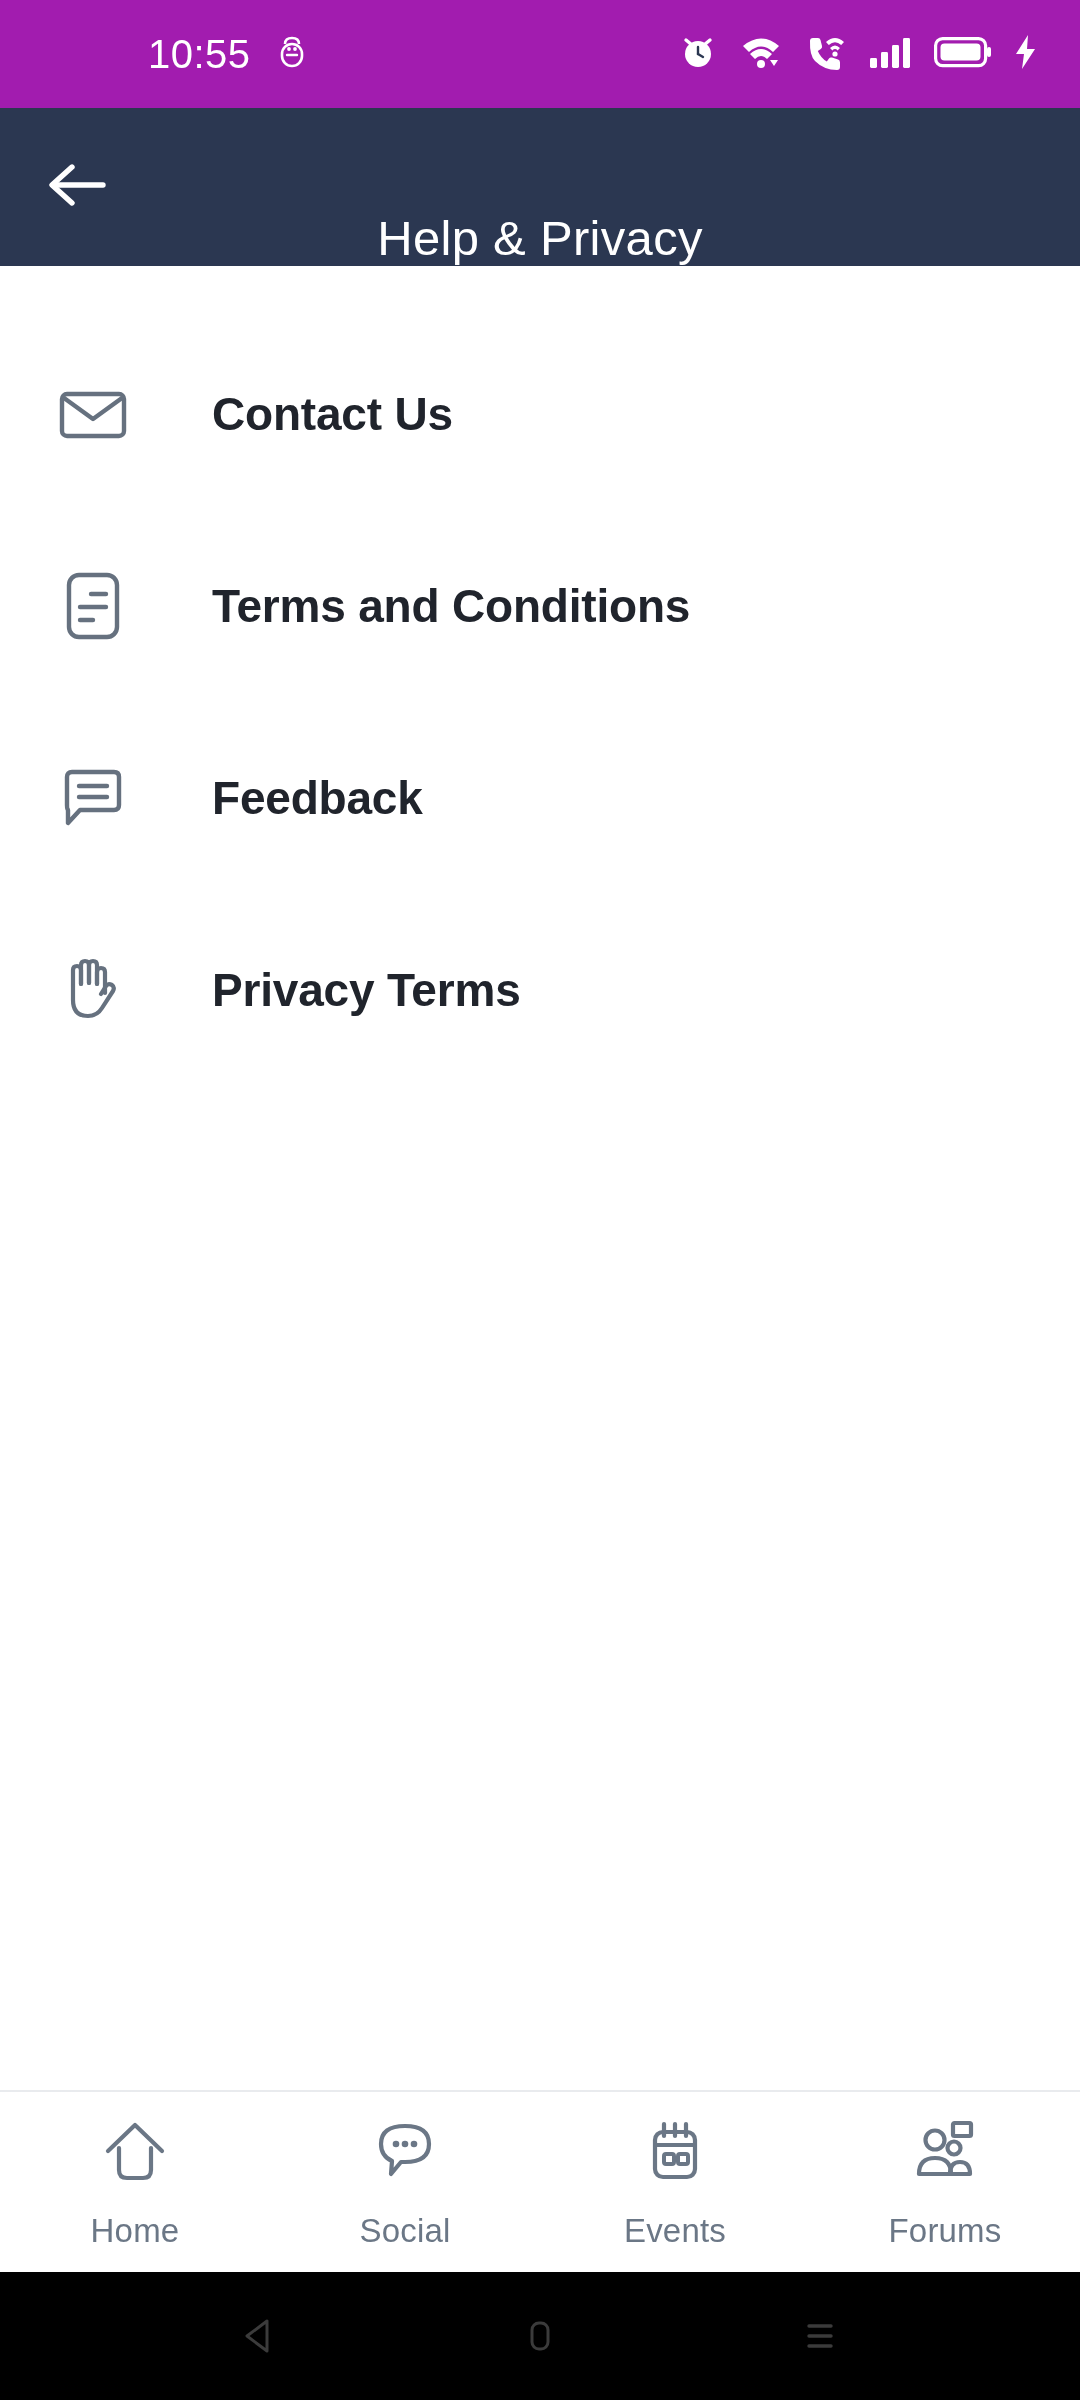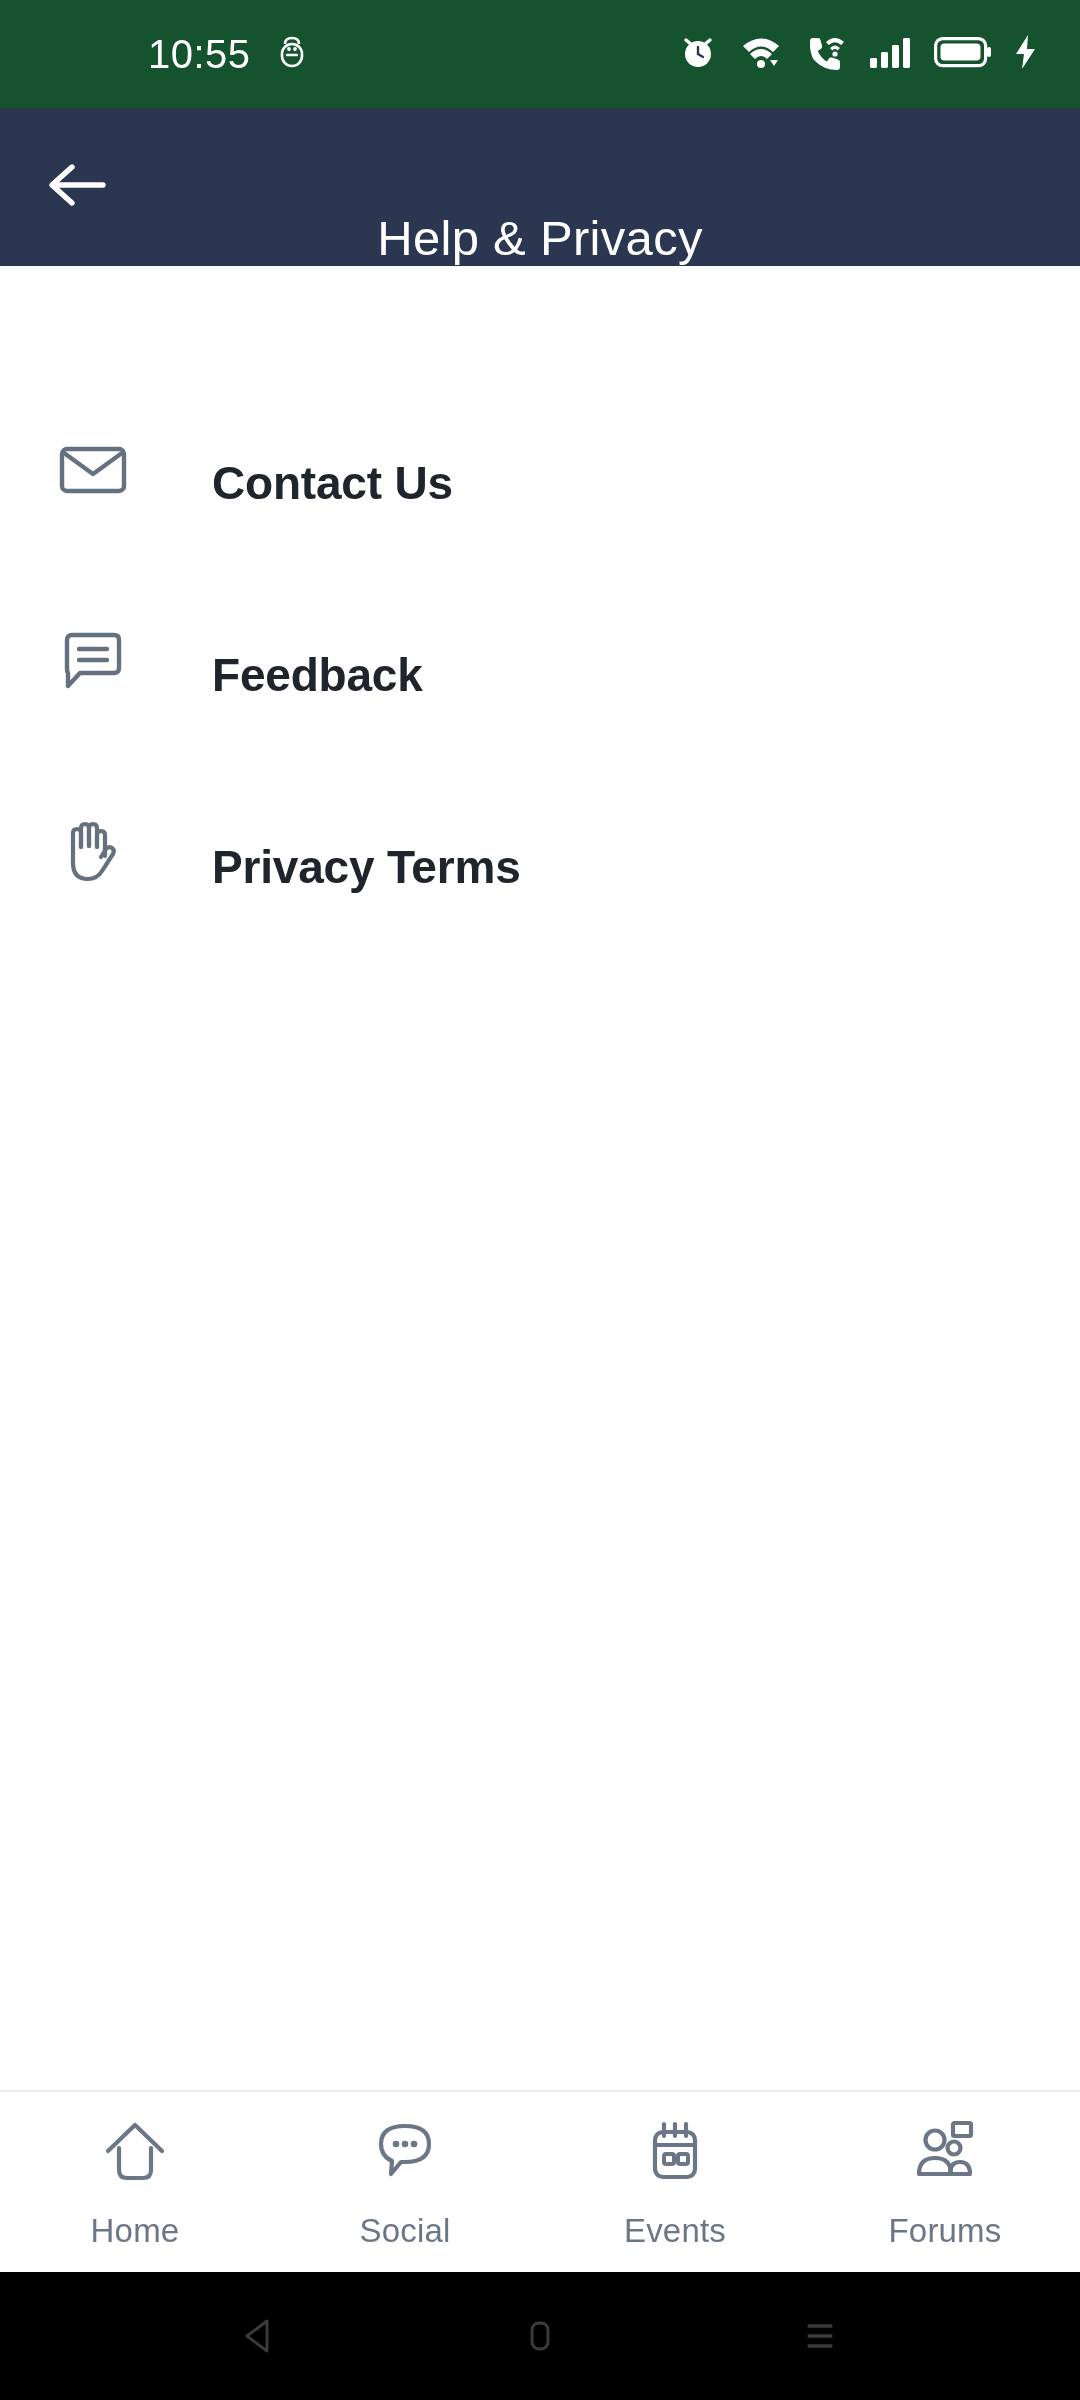--- a/index.html
+++ b/index.html
@@ -6,21 +6,21 @@
   html, body {
     width:1080px; height:2400px;
     background:#ffffff;
     font-family:"Liberation Sans", sans-serif;
     overflow:hidden;
   }
   .screen { position:relative; width:1080px; height:2400px; background:#fff; display:flex; flex-direction:column; }
 
   
   .statusbar {
-    height:108px; background:#14532d; flex:0 0 auto;
+    height:108px; background:#a21caf; flex:0 0 auto;
     display:flex; align-items:center; justify-content:space-between;
     padding:0 42px 0 148px;
   }
   .sb-left { display:flex; align-items:center; gap:28px; }
   .sb-time { color:#ffffff; font-size:40px; font-weight:400; letter-spacing:0.5px; line-height:1; }
   .sb-right { display:flex; align-items:center; gap:22px; }
   .sb-ico { display:block; }
 
   
   .appbar {
@@ -33,21 +33,21 @@
     cursor:pointer;
   }
   .appbar-title {
     width:100%; text-align:center; color:#ffffff;
     font-size:49px; font-weight:400; letter-spacing:0.3px;
   }
 
   
   .content { flex:1 1 auto; background:#ffffff; padding-top:52px; }
   .list-item {
-    height:192px; display:flex; align-items:flex-end;
+    height:192px; display:flex; align-items:center;
     padding-left:52px; cursor:pointer;
   }
   .li-icon {
     width:82px; height:82px; flex:0 0 auto;
     display:flex; align-items:center; justify-content:center;
   }
   .li-label {
     margin-left:78px; font-size:46px; font-weight:700;
     color:#20242c; letter-spacing:-0.2px; white-space:nowrap;
   }
@@ -162,20 +162,31 @@
     <div class="list-item">
       <span class="li-icon">
         <svg width="74" height="74" viewBox="0 0 74 74">
           <rect x="6" y="17" width="62" height="42" rx="5" fill="none" stroke="#66717f" stroke-width="4.4"></rect>
           <polyline points="8,21 37,42 66,21" fill="none" stroke="#66717f" stroke-width="4.4" stroke-linejoin="round" stroke-linecap="round"></polyline>
         </svg>
       </span>
       <span class="li-label">Contact Us</span>
     </div>
 
+    <div class="list-item">
+      <span class="li-icon">
+        <svg width="74" height="74" viewBox="0 0 74 74">
+          <rect x="13" y="6" width="48" height="62" rx="10" fill="none" stroke="#66717f" stroke-width="4.4"></rect>
+          <line x1="35" y1="25" x2="50" y2="25" stroke="#66717f" stroke-width="4.4" stroke-linecap="round"></line>
+          <line x1="24" y1="38" x2="50" y2="38" stroke="#66717f" stroke-width="4.4" stroke-linecap="round"></line>
+          <line x1="24" y1="51" x2="37" y2="51" stroke="#66717f" stroke-width="4.4" stroke-linecap="round"></line>
+        </svg>
+      </span>
+      <span class="li-label">Terms and Conditions</span>
+    </div>
 
     <div class="list-item">
       <span class="li-icon">
         <svg width="74" height="74" viewBox="0 0 74 74">
           <path d="M11 16 q0 -5 5 -5 l42 0 q5 0 5 5 l0 28 q0 5 -5 5 l-34 0 l-12 13 l0 -13 q-1 0 -1 -5 z" fill="none" stroke="#66717f" stroke-width="4.4" stroke-linejoin="round"></path>
           <line x1="23" y1="25" x2="51" y2="25" stroke="#66717f" stroke-width="4.4" stroke-linecap="round"></line>
           <line x1="23" y1="36" x2="51" y2="36" stroke="#66717f" stroke-width="4.4" stroke-linecap="round"></line>
         </svg>
       </span>
       <span class="li-label">Feedback</span>

